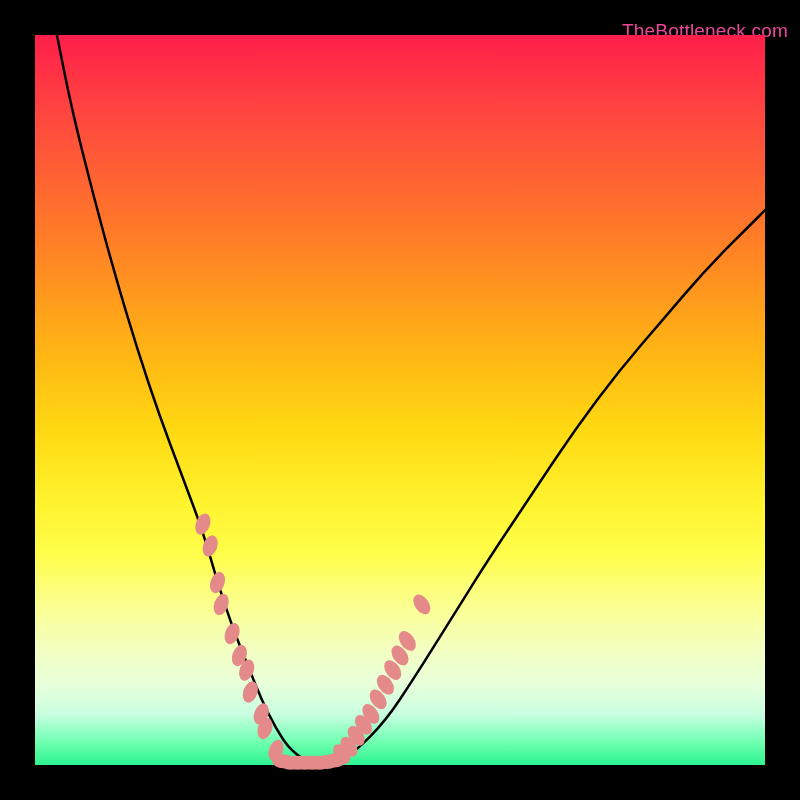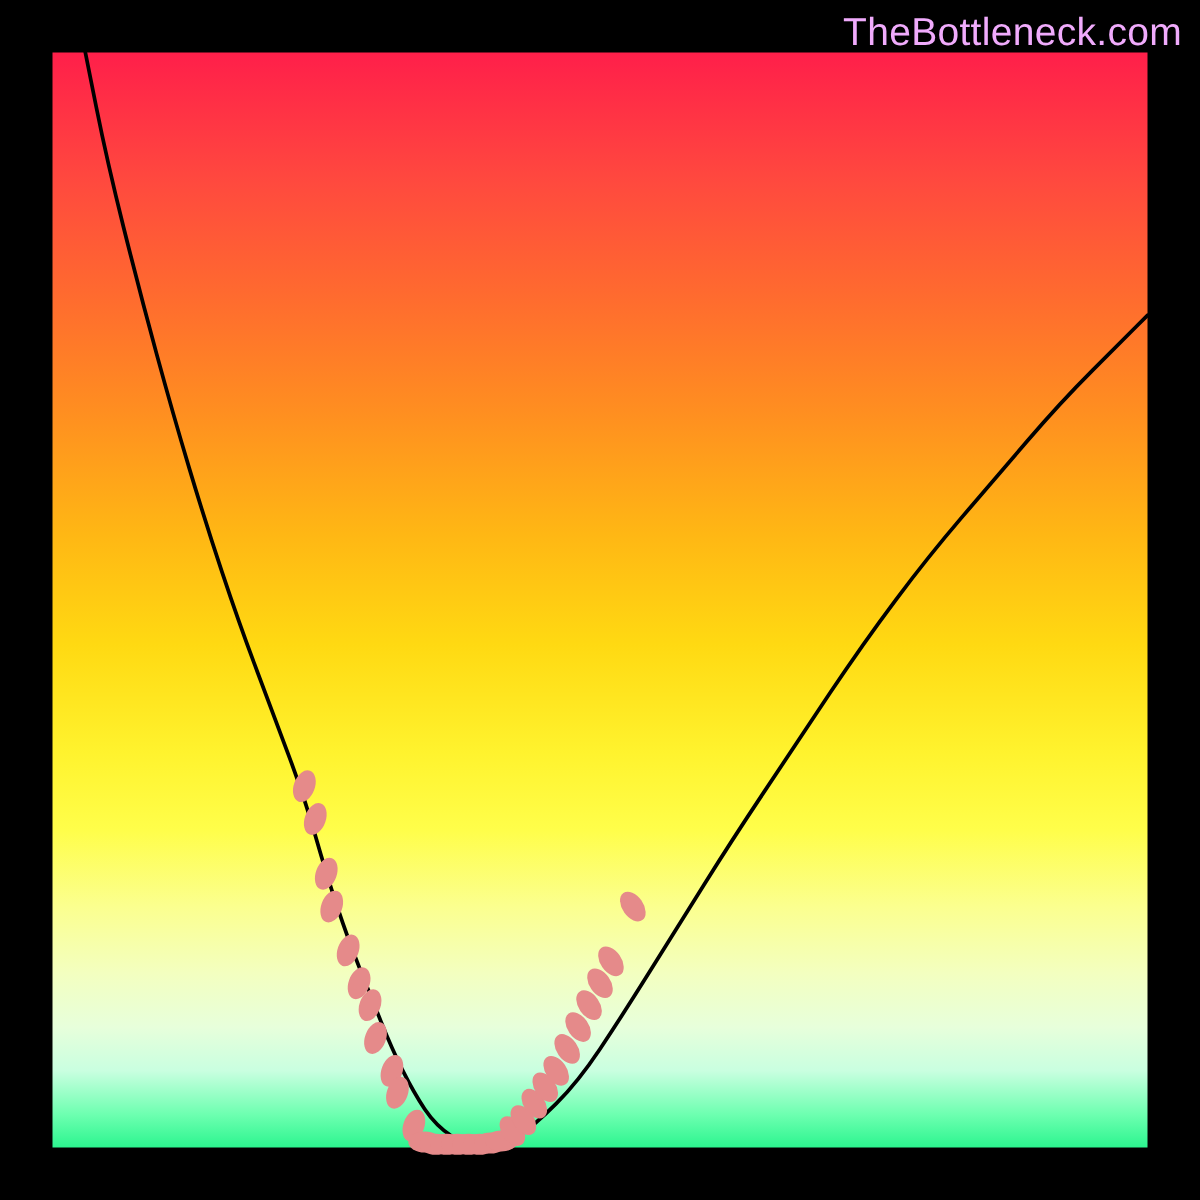--- a/index.html
+++ b/index.html
@@ -39,24 +39,24 @@
       #fbff8f 78%,
       #f3ffbf 84%,
       #e7ffdb 89%,
       #c9ffe0 93%,
       #6dffb0 97%,
       #2cf58f 100%
     );
   }
   .watermark {
     position: absolute;
-    top: 6px;
+    top: 20px;
     right: 12px;
-    color: #f0abfc;
-    font-size: 26px;
+    color: #ec4899;
+    font-size: 19px;
     letter-spacing: 0.2px;
     user-select: none;
     font-weight: 400;
   }
   svg.curves {
     position: absolute;
     top: 0;
     left: 0;
     width: 730px;
     height: 730px;

